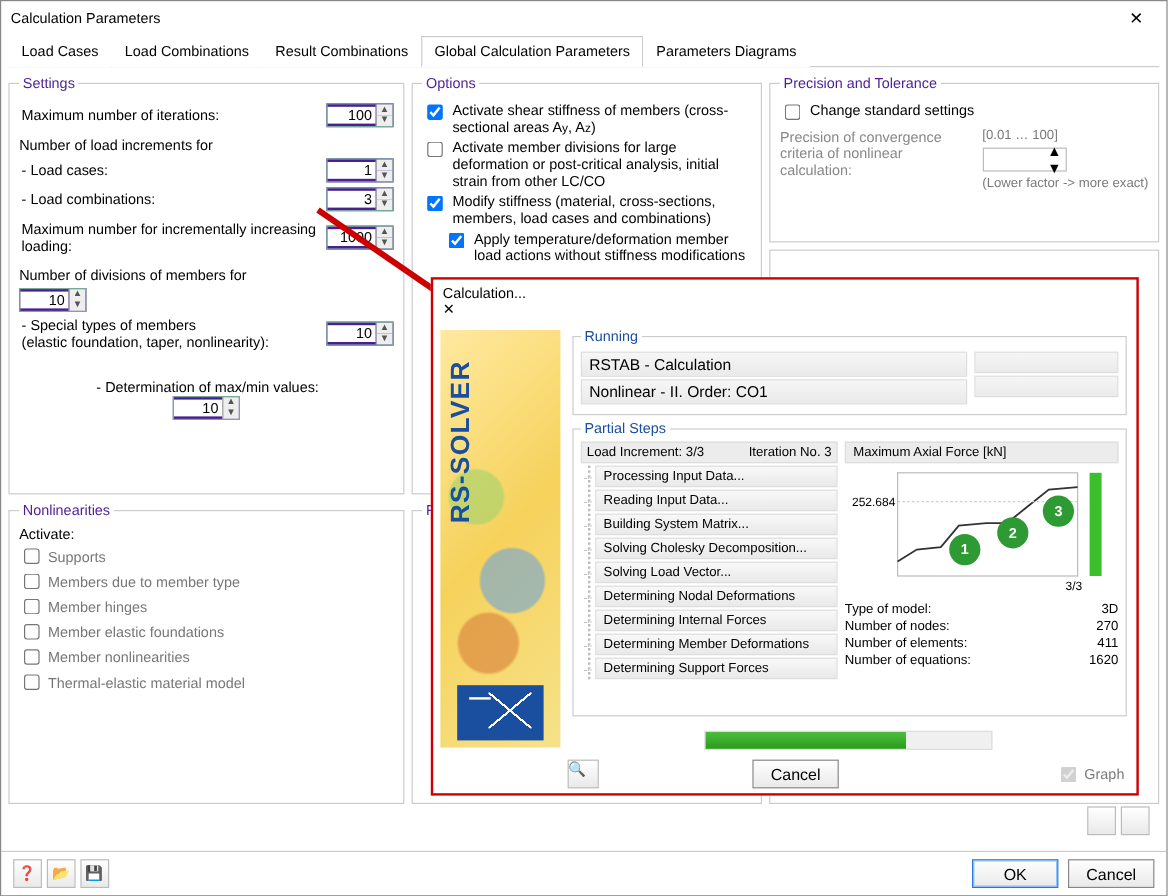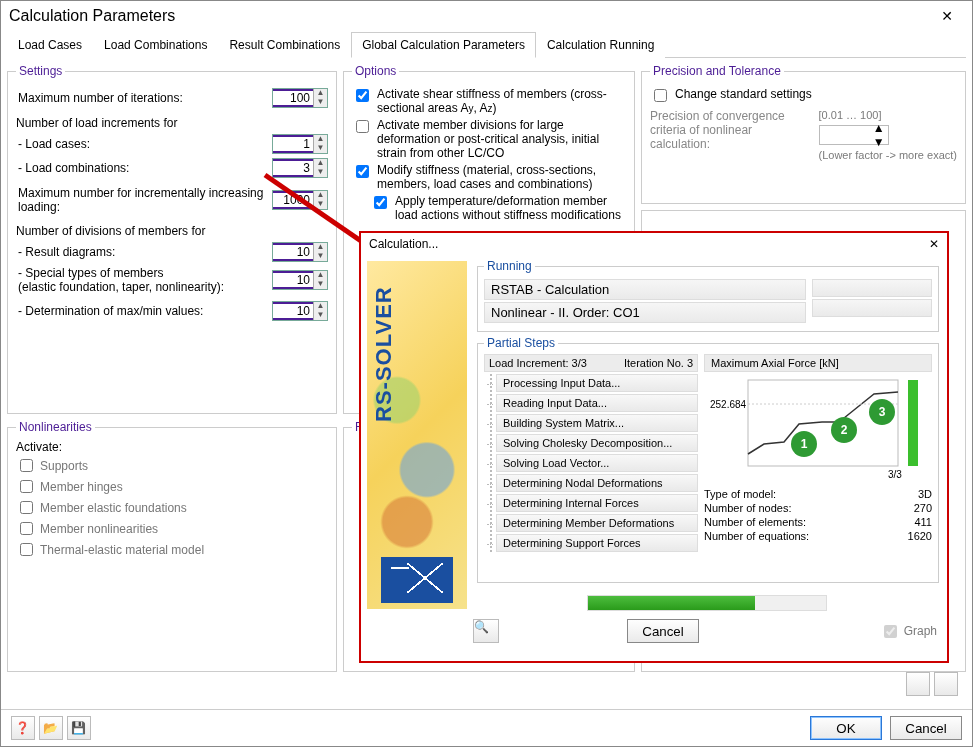--- a/index.html
+++ b/index.html
@@ -6,21 +6,21 @@
   body {
     margin:0; padding:0;
     background:#fff;
     font-family: "Segoe UI", Tahoma, sans-serif;
     font-size:12px; color:#000;
     width:973px; height:747px;
     position:relative;
     border:1px solid #888;
   }
   .titlebar { display:flex; align-items:center; padding:6px 8px; }
-  .title-txt { flex:1; font-size:16px; }
+  .title-txt { flex:1; font-size:12px; }
   .close-x { width:34px; text-align:center; font-size:14px; cursor:pointer; }
   .tabs { display:flex; border-bottom:1px solid #ccc; margin:0 6px; }
   .tab { padding:5px 10px; border:1px solid transparent; cursor:pointer; position:relative; top:1px; background:#fff; }
   .tab.active { border:1px solid #ccc; border-bottom:1px solid #fff; }
   .body { display:flex; gap:6px; padding:6px; height:620px; }
   .col1 { width:330px; display:flex; flex-direction:column; gap:6px;}
   .col2 { width:292px; display:flex; flex-direction:column; gap:6px;}
   .col3 { flex:1; display:flex; flex-direction:column; gap:6px;}
   fieldset { border:1px solid #ccc; padding:6px 8px 10px 8px; margin:0; }
   legend { color:#4c1d95; padding:0 3px; }
@@ -40,21 +40,21 @@
   .footer .iconbtn { width:24px; height:24px; border:1px solid #bbb; margin-right:4px; display:flex; align-items:center; justify-content:center; background:linear-gradient(#fff,#e9e9e9); font-size:12px;}
   .footer .right { margin-left:auto; display:flex; gap:8px;}
   .btn { min-width:72px; height:24px; border:1px solid #888; background:linear-gradient(#fefefe,#eaeaea); cursor:pointer;}
   .btn.primary { border:1px solid #2b77d6; box-shadow:inset 0 0 0 1px #8cc3ff;}
   .bleft-chk { display:flex; align-items:center; gap:4px; margin:2px 0; color:#777;}
   .bleft-chk input { accent-color:#aaa;}
   .iconstack { position:absolute; right:14px; bottom:50px; display:flex; gap:4px;}
   .iconstack div { width:24px; height:24px; border:1px solid #bbb; background:linear-gradient(#fff,#e9e9e9);}
   
   .overlay { position:absolute; left:358px; top:230px; width:590px; height:432px; background:#fff; border:2px solid #c00; }
-  .overlay .otitle { display:flex; align-items:flex-start; padding:4px 8px;}
+  .overlay .otitle { display:flex; align-items:flex-start; padding:4px 8px;flex-direction:column;}
   .ov-body { display:flex; height:360px; }
   .brand { width:100px; display:flex; flex-direction:column; align-items:center; justify-content:flex-end; position:relative; margin:6px; background:linear-gradient(135deg,#ffe9a0,#f6d25b,#f6e28b); }
   .brand-swirl { position:absolute; inset:0; opacity:.6; background:radial-gradient(circle at 30% 40%,#a1d36c 0 10%,transparent 11%), radial-gradient(circle at 60% 60%,#6fa4d9 0 12%,transparent 13%), radial-gradient(circle at 40% 75%,#d97f3b 0 9%,transparent 10%);}
   .brand-txt { position:absolute; left:4px; top:50%; transform:translateY(-50%) rotate(-90deg); transform-origin:left top; font-size:22px; font-weight:600; color:#1a4fa0; letter-spacing:1px; white-space:nowrap;}
   .brand-logo { width:72px; height:46px; background:#1a4fa0; margin-bottom:6px; position:relative; z-index:2;}
   .brand-logo::before { content:""; position:absolute; left:10px; top:10px; width:18px; height:2px; background:#fff;}
   .brand-logo::after { content:""; position:absolute; left:26px; top:6px; width:36px; height:30px; background:linear-gradient(to top left, transparent 48%, #fff 48% 52%, transparent 52%), linear-gradient(to top right, transparent 48%, #fff 48% 52%, transparent 52%);}
   .ov-main { flex:1; padding:4px 8px 4px 4px; display:flex; flex-direction:column; gap:4px;}
   .fs2 { border:1px solid #ccc; padding:4px 6px 6px 6px;}
   .fs2 legend { color:#1a4fa0; padding:0 3px;}
@@ -89,21 +89,21 @@
 <div class="titlebar">
   <span class="title-txt">Calculation Parameters</span>
   <span class="close-x">✕</span>
 </div>
 
 <div class="tabs">
   <div class="tab">Load Cases</div>
   <div class="tab">Load Combinations</div>
   <div class="tab">Result Combinations</div>
   <div class="tab active">Global Calculation Parameters</div>
-  <div class="tab">Calculation Running</div>
+  <div class="tab">Parameters Diagrams</div>
 </div>
 
 <div class="body">
 
   <div class="col1">
     <fieldset style="height:350px;">
       <legend>Settings</legend>
       <div class="row">
           <label>Maximum number of iterations:</label>
         <div class="num">
@@ -140,58 +140,61 @@
         <div class="num">
             <input value="1000" style="">
             <div class="spin">
               <div>▲</div>
               <div>▼</div>
             </div>
           </div>
         </div>
       <div style="margin-top:10px;">Number of divisions of members for</div>
       <div class="row">
-          <label>- Result diagrams:</label>
         <div class="num">
             <input value="10" style="">
             <div class="spin">
               <div>▲</div>
               <div>▼</div>
             </div>
           </div>
         </div>
       <div class="row">
           <label style="white-space:pre-line;line-height:14px;">- Special types of members
    (elastic foundation, taper, nonlinearity):</label>
         <div class="num">
             <input value="10" style="">
             <div class="spin">
               <div>▲</div>
               <div>▼</div>
             </div>
           </div>
         </div>
-      <div class="row" style="margin-top:7px;">
+      <div class="row" style="margin-top:24px;flex-direction:column;">
           <label>- Determination of max/min values:</label>
         <div class="num">
             <input value="10" style="">
             <div class="spin">
               <div>▲</div>
               <div>▼</div>
             </div>
           </div>
         </div>
     </fieldset>
 
     <fieldset style="flex:1;">
       <legend>Nonlinearities</legend>
       <div>Activate:</div>
       <div class="bleft-chk">
           <input type="checkbox" style="">
           <span>Supports</span>
+        </div>
+      <div class="bleft-chk">
+          <input type="checkbox" style="">
+          <span>Members due to member type</span>
         </div>
       <div class="bleft-chk">
           <input type="checkbox" style="">
           <span>Member hinges</span>
         </div>
       <div class="bleft-chk">
           <input type="checkbox" style="">
           <span>Member elastic foundations</span>
         </div>
       <div class="bleft-chk">

